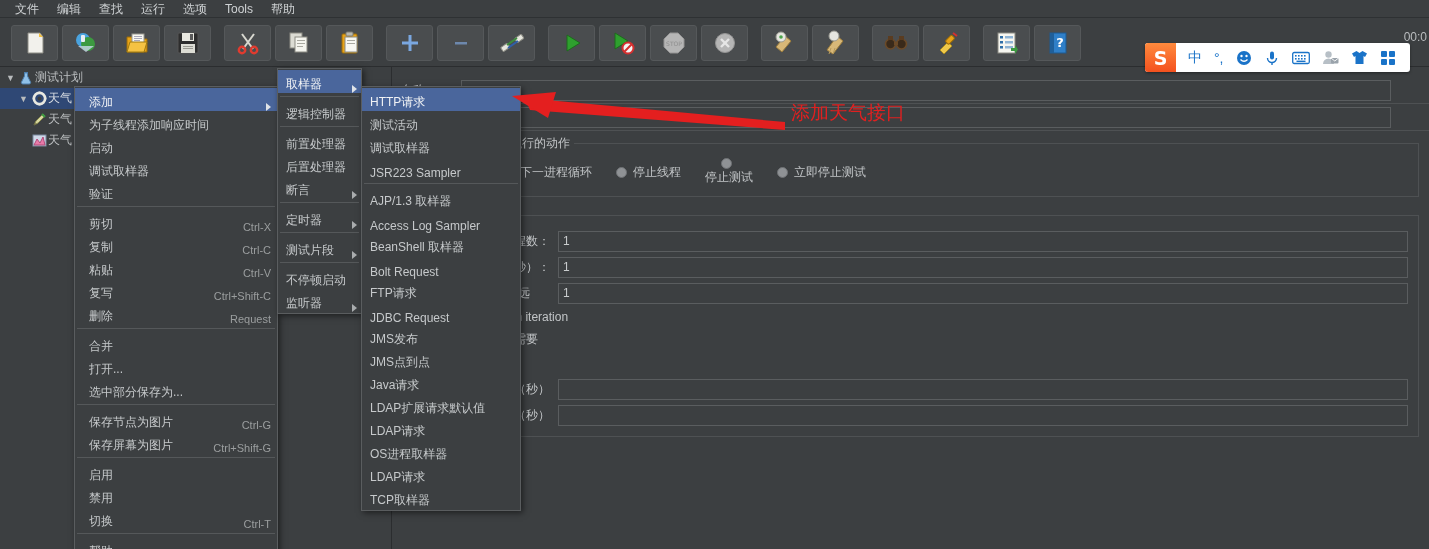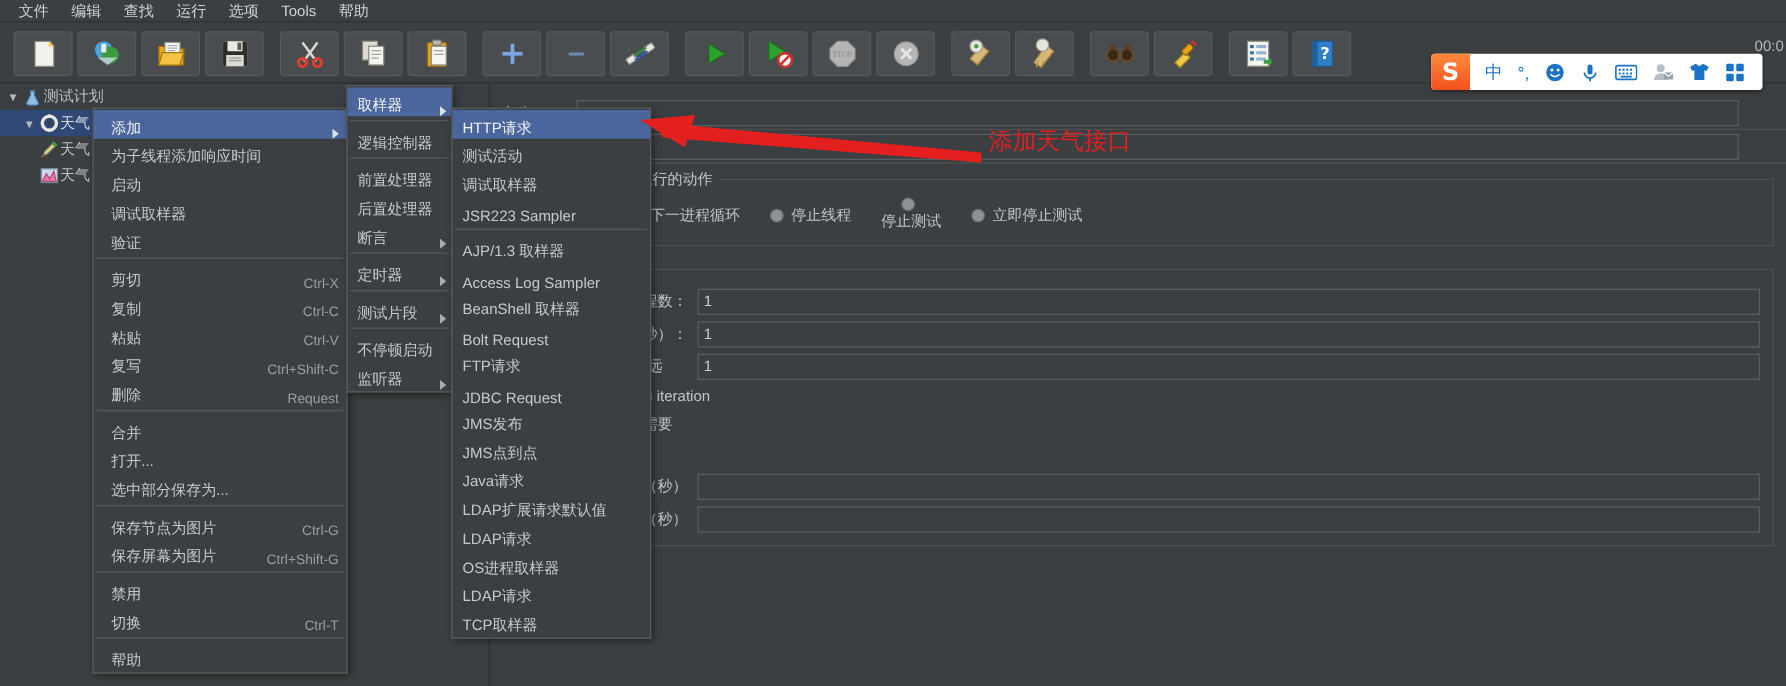--- a/index.html
+++ b/index.html
@@ -549,20 +549,23 @@
     <div class="menu-item">
       <span class="lbl">保存节点为图片</span>
       <span class="accel">Ctrl-G</span>
     </div>
     <div class="menu-item">
       <span class="lbl">保存屏幕为图片</span>
       <span class="accel">Ctrl+Shift-G</span>
     </div>
     <div class="menu-sep"></div>
     <div class="menu-item">
+      <span class="lbl">启用</span>
+    </div>
+    <div class="menu-item">
       <span class="lbl">禁用</span>
     </div>
     <div class="menu-item">
       <span class="lbl">切换</span>
       <span class="accel">Ctrl-T</span>
     </div>
     <div class="menu-sep"></div>
     <div class="menu-item">
       <span class="lbl">帮助</span>
     </div>

